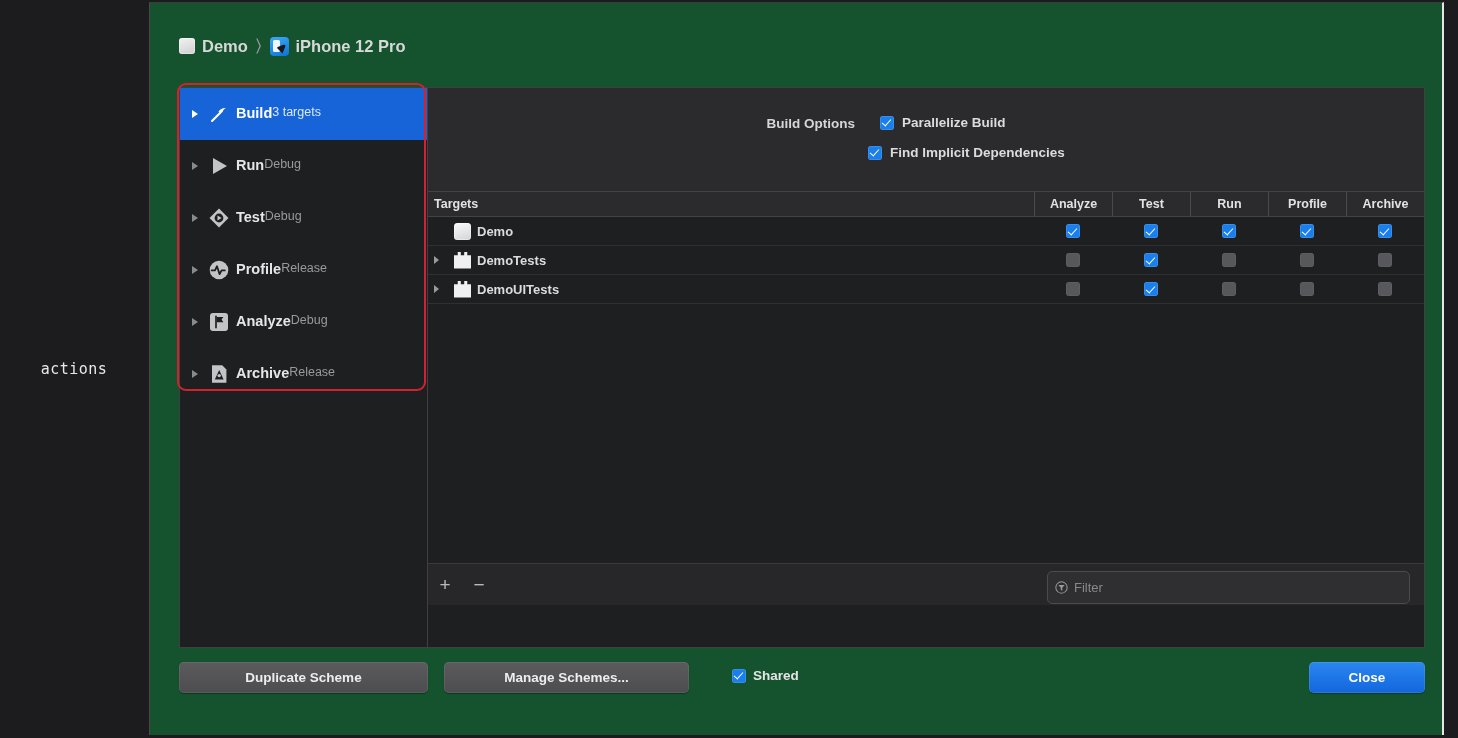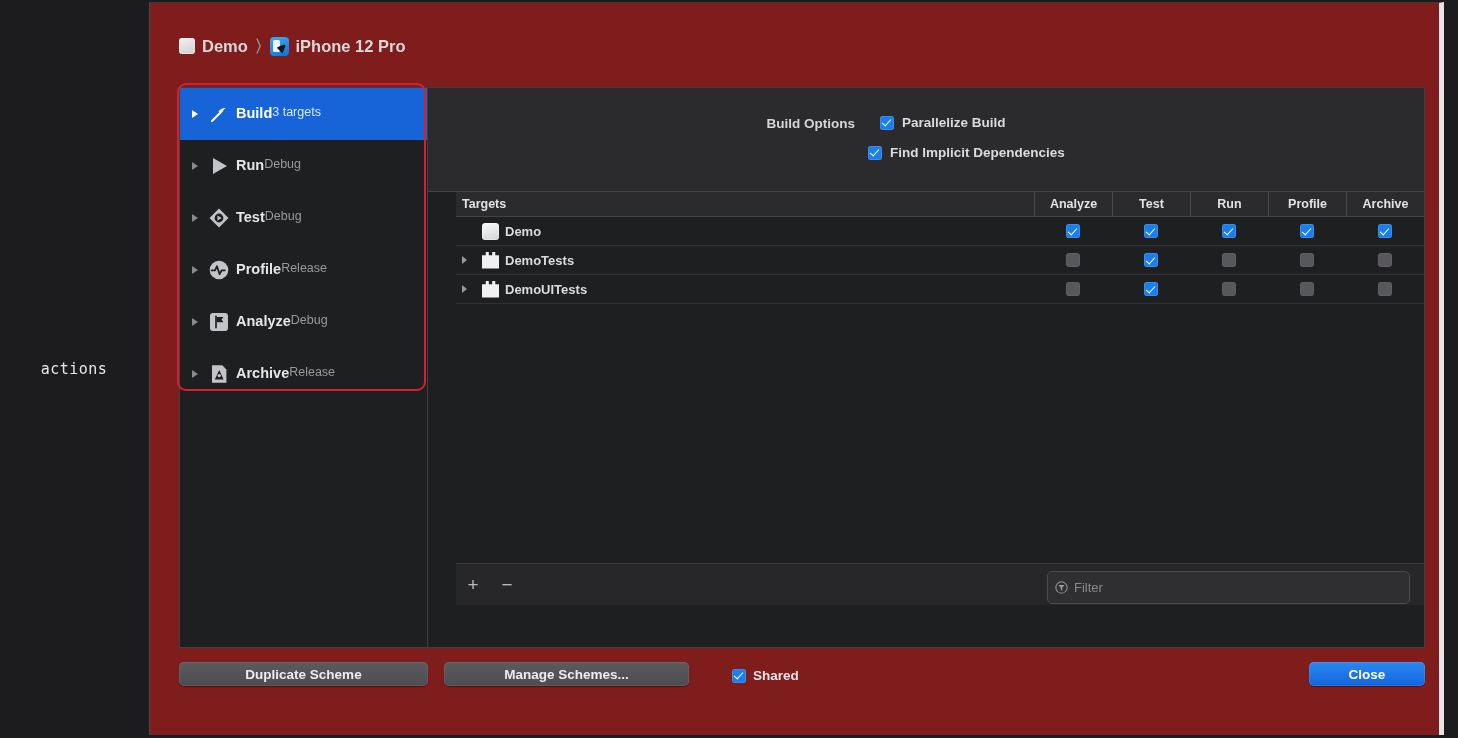--- a/index.html
+++ b/index.html
@@ -21,24 +21,24 @@
   }
   #annotation-label {
     font-family: "DejaVu Sans Mono", monospace;
     font-size: 15px; color: #e8e8e8; letter-spacing: .5px;
   }
 
   
   #scheme-dialog {
     position: absolute; left: 149px; top: 2px;
     width: 1295px; height: 733px;
-    background: #7f1d1d;
+    background: #14532d;
     border-left: 1px solid #48484a;
     border-top: 1px solid #3a3a3c;
-    border-right: 5px solid #e5e5e5;
+    border-right: 2px solid #e5e5e5;
     overflow: hidden;
   }
 
   
   #breadcrumb {
     position: absolute; left: 29px; top: 33px;
     display: flex; align-items: center; gap: 7px;
     font-size: 16.5px; color: #d8d8d8; font-weight: bold;
   }
   .crumb-app-icon {
@@ -137,21 +137,21 @@
   .cbx.on { background: #1a7fec; box-shadow: inset 0 0 0 .5px rgba(255,255,255,.25); }
   .cbx.off { background: #58585c; box-shadow: inset 0 0 0 .5px rgba(255,255,255,.08); }
   .cbx.on::after {
     content: ""; position: absolute; left: 4.4px; top: 1.7px;
     width: 4px; height: 8px;
     border: solid #fff; border-width: 0 1.9px 1.9px 0;
     transform: rotate(42deg);
   }
 
   
-  #targets-table { position: relative; height: 413px; margin-left: 28px; }
+  #targets-table { position: relative; height: 413px; }
   #table-head {
     display: flex; height: 25px; align-items: stretch;
     background: #2b2b2d; border-bottom: 1px solid #434346;
     font-size: 12.5px; font-weight: bold; color: #e2e2e4;
   }
   #table-head .th-targets {
     flex: 1 1 auto; display: flex; align-items: center; padding-left: 6px;
   }
   #table-head .th-col {
     flex: 0 0 78px; display: flex; align-items: center; justify-content: center;
@@ -198,21 +198,21 @@
   #filter-field {
     position: absolute; right: 14px; top: 7px;
     width: 363px; height: 33px;
     background: #2f2f31; border: 1px solid #4b4b4e; border-radius: 5px;
     display: flex; align-items: center; gap: 6px; padding-left: 7px;
   }
   #filter-placeholder { font-size: 13px; color: #88888c; }
 
   
   .btn {
-    height: 24px; border-radius: 5px;
+    height: 31px; border-radius: 5px;
     display: flex; align-items: center; justify-content: center;
     font-size: 13.5px; font-weight: bold; color: #ededef;
   }
   .btn.gray {
     background: linear-gradient(#5b5b5e,#4d4d50);
     box-shadow: inset 0 0 0 .5px rgba(255,255,255,.16), 0 1px 1px rgba(0,0,0,.35);
   }
   .btn.blue {
     background: linear-gradient(#2b87f0,#1266dd);
     box-shadow: inset 0 0 0 .5px rgba(255,255,255,.2), 0 1px 1px rgba(0,0,0,.35);

